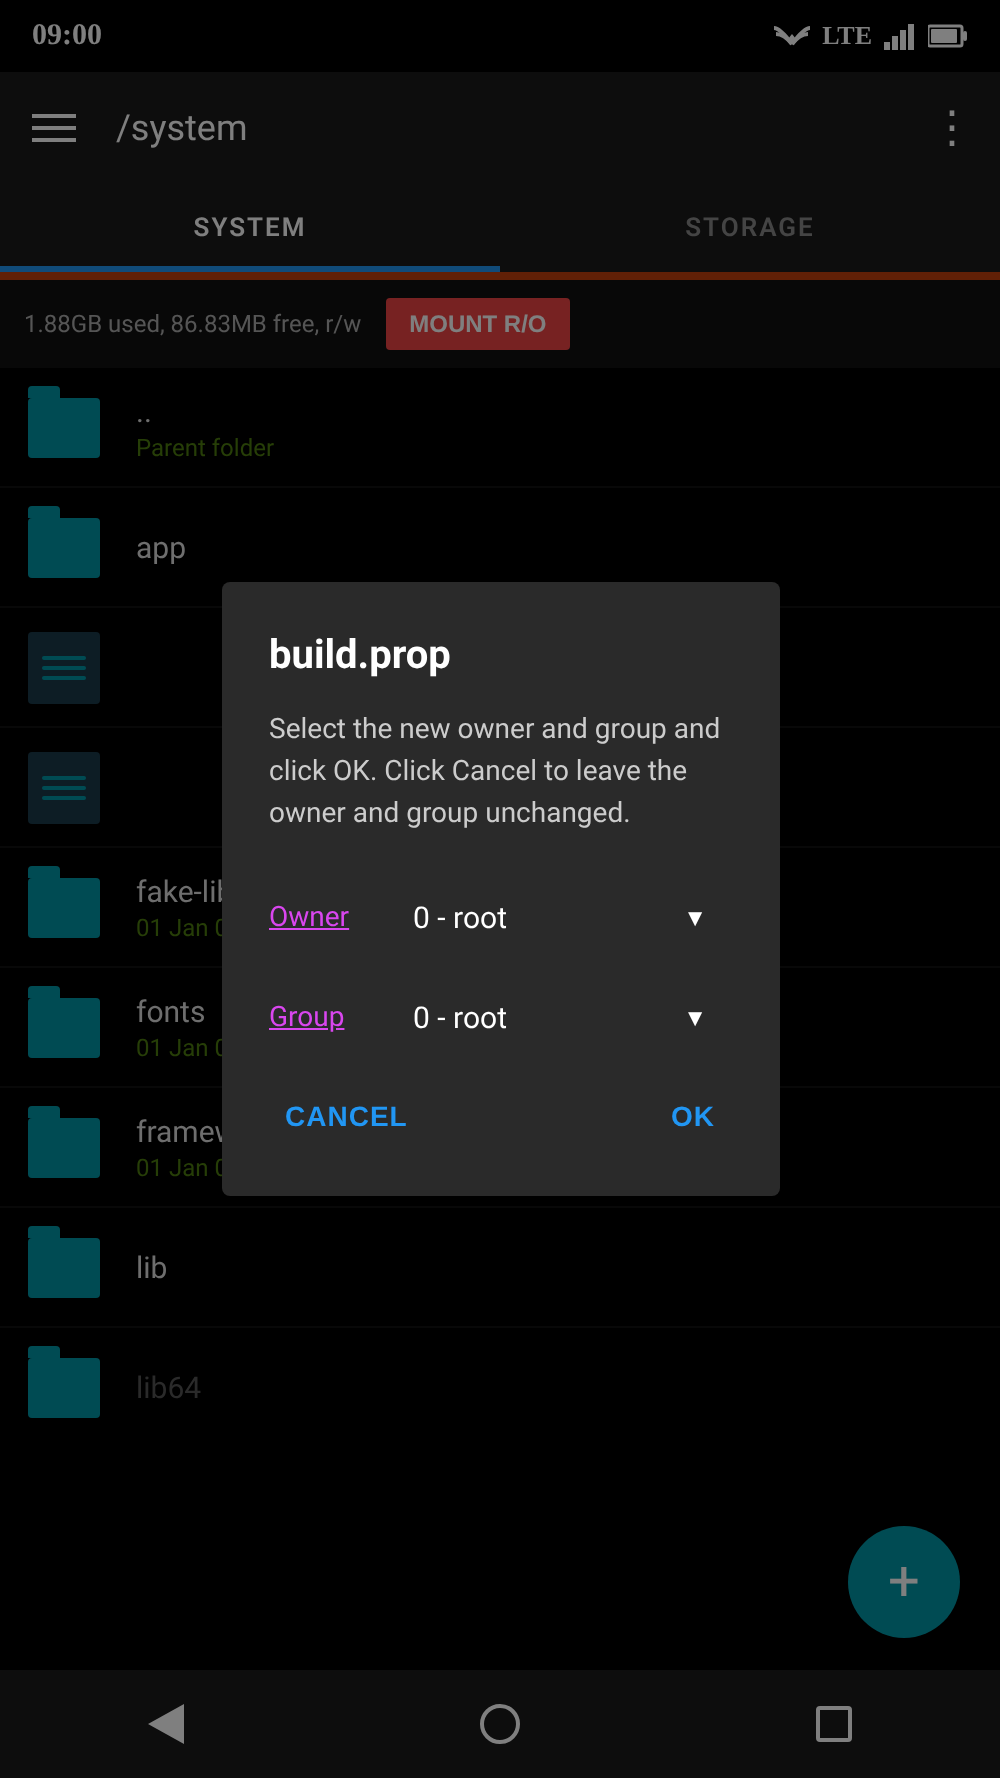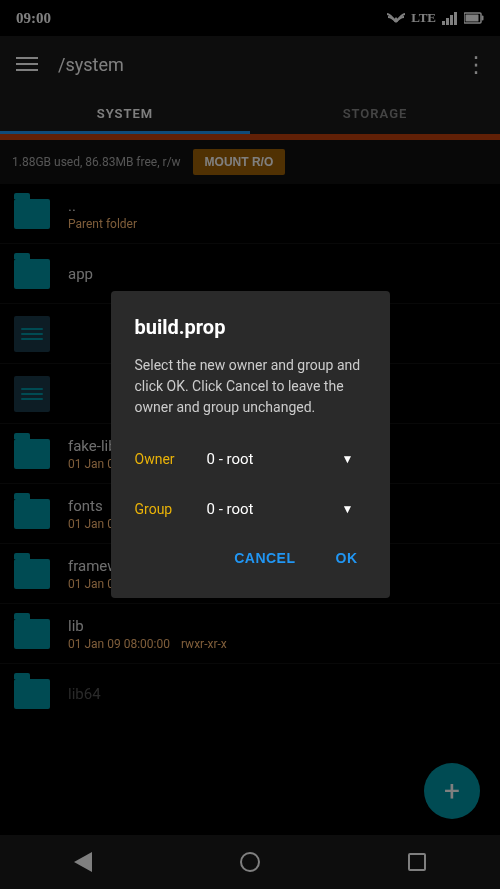--- a/index.html
+++ b/index.html
@@ -82,21 +82,21 @@
       color: #fff;
       cursor: pointer;
       letter-spacing: 1px;
     }
 
     
     .tabs {
       height: 48px;
       background: #1a1a1a;
       display: flex;
-      border-bottom: 6px solid #c2410c;
+      border-bottom: 4px solid #c2410c;
     }
 
     .tab {
       flex: 1;
       display: flex;
       align-items: center;
       justify-content: center;
       font-size: 13px;
       font-weight: 600;
       color: #888;
@@ -128,21 +128,21 @@
       padding: 0 12px;
       gap: 12px;
     }
 
     .storage-text {
       font-size: 12px;
       color: #aaa;
     }
 
     .mount-btn {
-      background: #a16207;
+      background: #ef4444;
       color: #fff;
       border: none;
       padding: 6px 12px;
       font-size: 12px;
       font-weight: 600;
       cursor: pointer;
       border-radius: 2px;
     }
 
     
@@ -213,21 +213,21 @@
       flex: 1;
     }
 
     .file-name {
       font-size: 15px;
       color: #ddd;
     }
 
     .file-sub {
       font-size: 12px;
-      color: #fdba74;
+      color: #4d7c0f;
       margin-top: 2px;
     }
 
     
     .overlay {
       position: absolute;
       top: 0;
       left: 0;
       right: 0;
       bottom: 0;
@@ -260,23 +260,24 @@
     }
 
     .dialog-field {
       display: flex;
       align-items: center;
       margin-bottom: 16px;
     }
 
     .field-label {
       font-size: 14px;
-      color: #eab308;
+      color: #d946ef;
       width: 60px;
       flex-shrink: 0;
+      text-decoration: underline;
     }
 
     .field-dropdown {
       flex: 1;
       display: flex;
       align-items: center;
       justify-content: space-between;
       padding: 8px 12px;
       cursor: pointer;
     }
@@ -286,21 +287,21 @@
       color: #fff;
     }
 
     .dropdown-arrow {
       color: #fff;
       font-size: 12px;
     }
 
     .dialog-actions {
       display: flex;
-      justify-content: flex-end;
+      justify-content: space-between;
       gap: 24px;
       margin-top: 4px;
     }
 
     .btn-text {
       font-size: 14px;
       font-weight: 700;
       color: #2196F3;
       cursor: pointer;
       padding: 8px;
@@ -518,24 +519,20 @@
       </div>
     </div>
   </div>
 
   <div class="file-item">
     <div class="folder-icon">
       <div class="folder-shape"></div>
     </div>
     <div class="file-info">
       <div class="file-name">lib</div>
-      <div class="file-sub">
-        <span>01 Jan 09 08:00:00</span>
-        <span style="margin-left:8px;">rwxr-xr-x</span>
-      </div>
     </div>
   </div>
 
   <div class="file-item" style="border-bottom:none;">
     <div class="folder-icon">
       <div class="folder-shape"></div>
     </div>
     <div class="file-info">
       <div class="file-name" style="color:#555;">lib64</div>
     </div>

